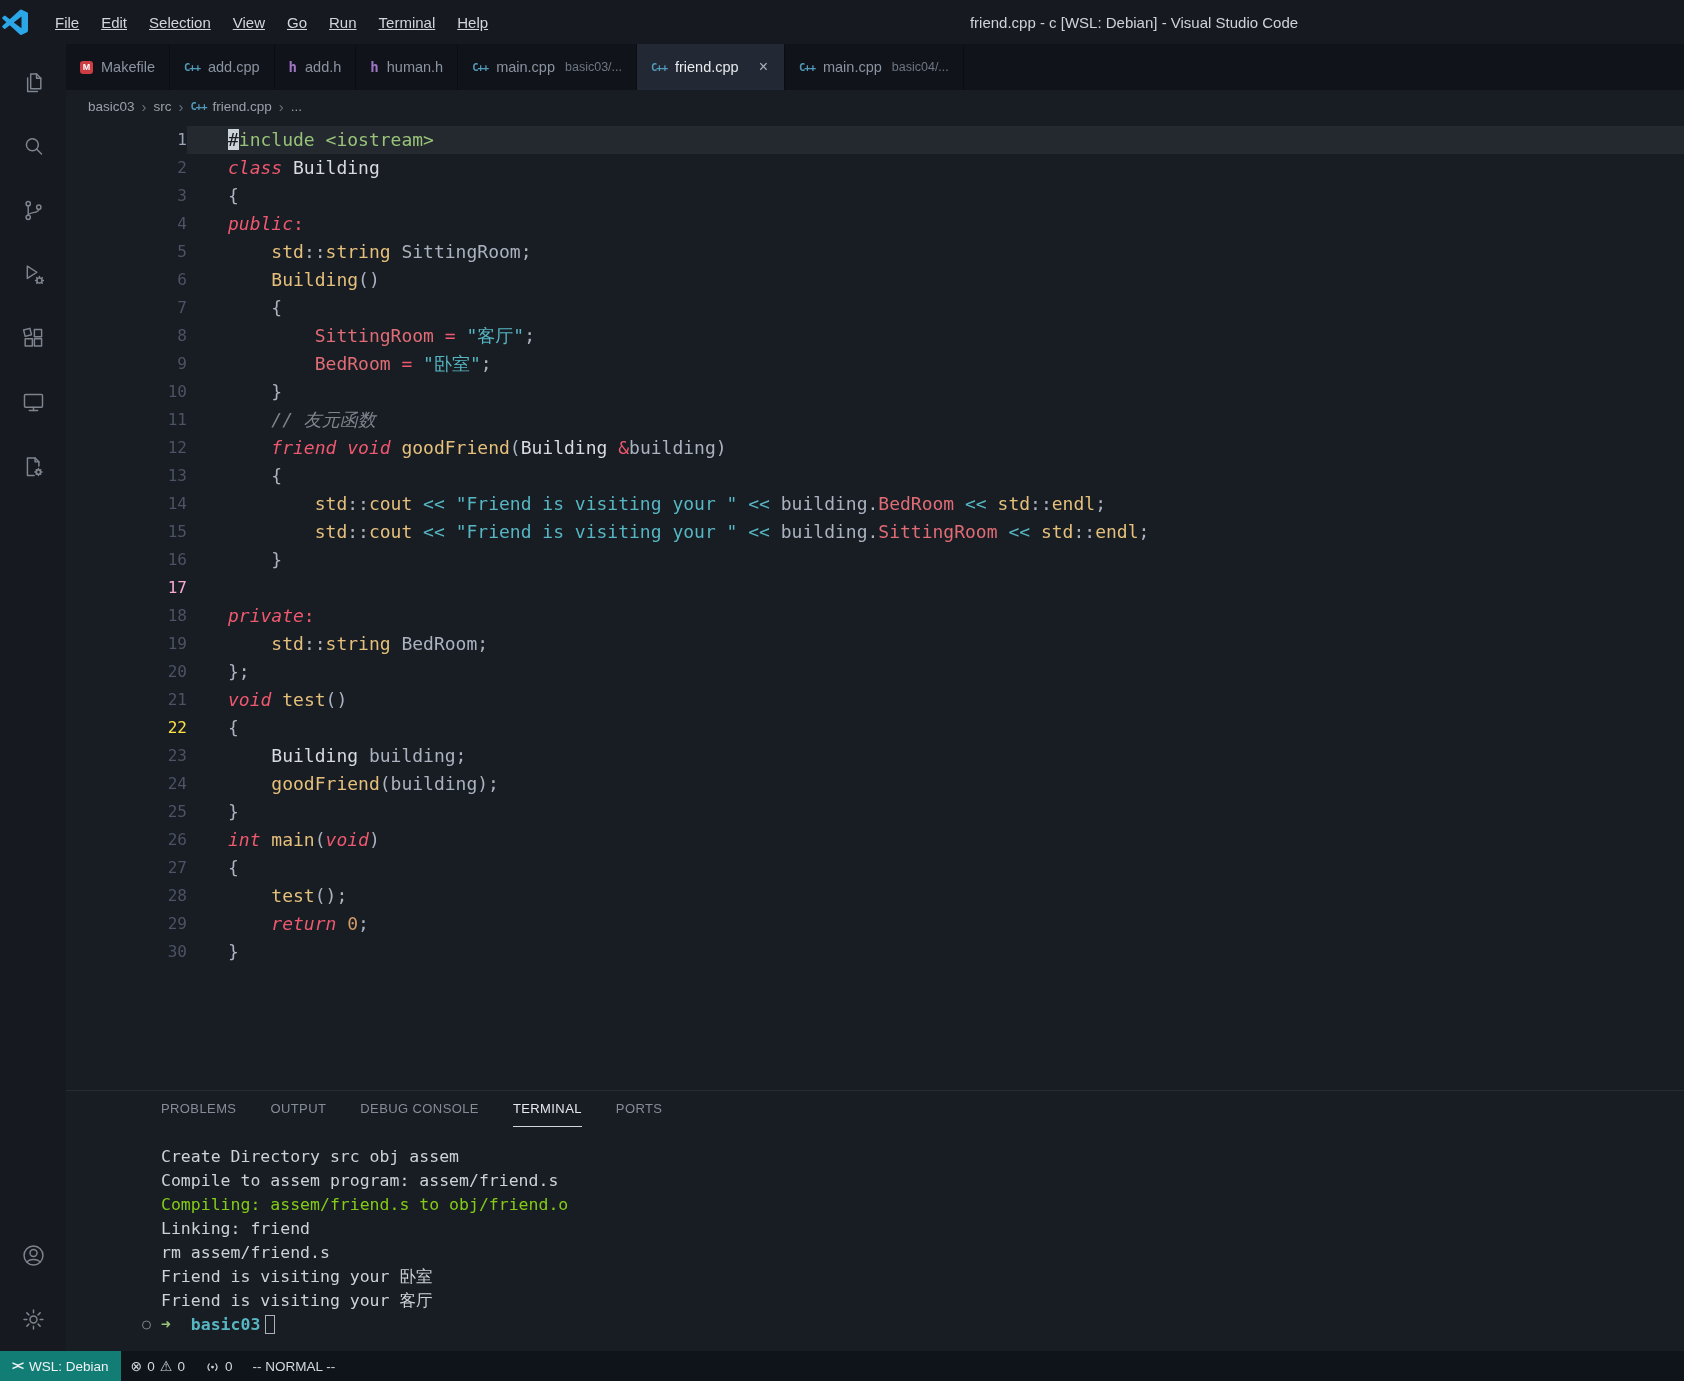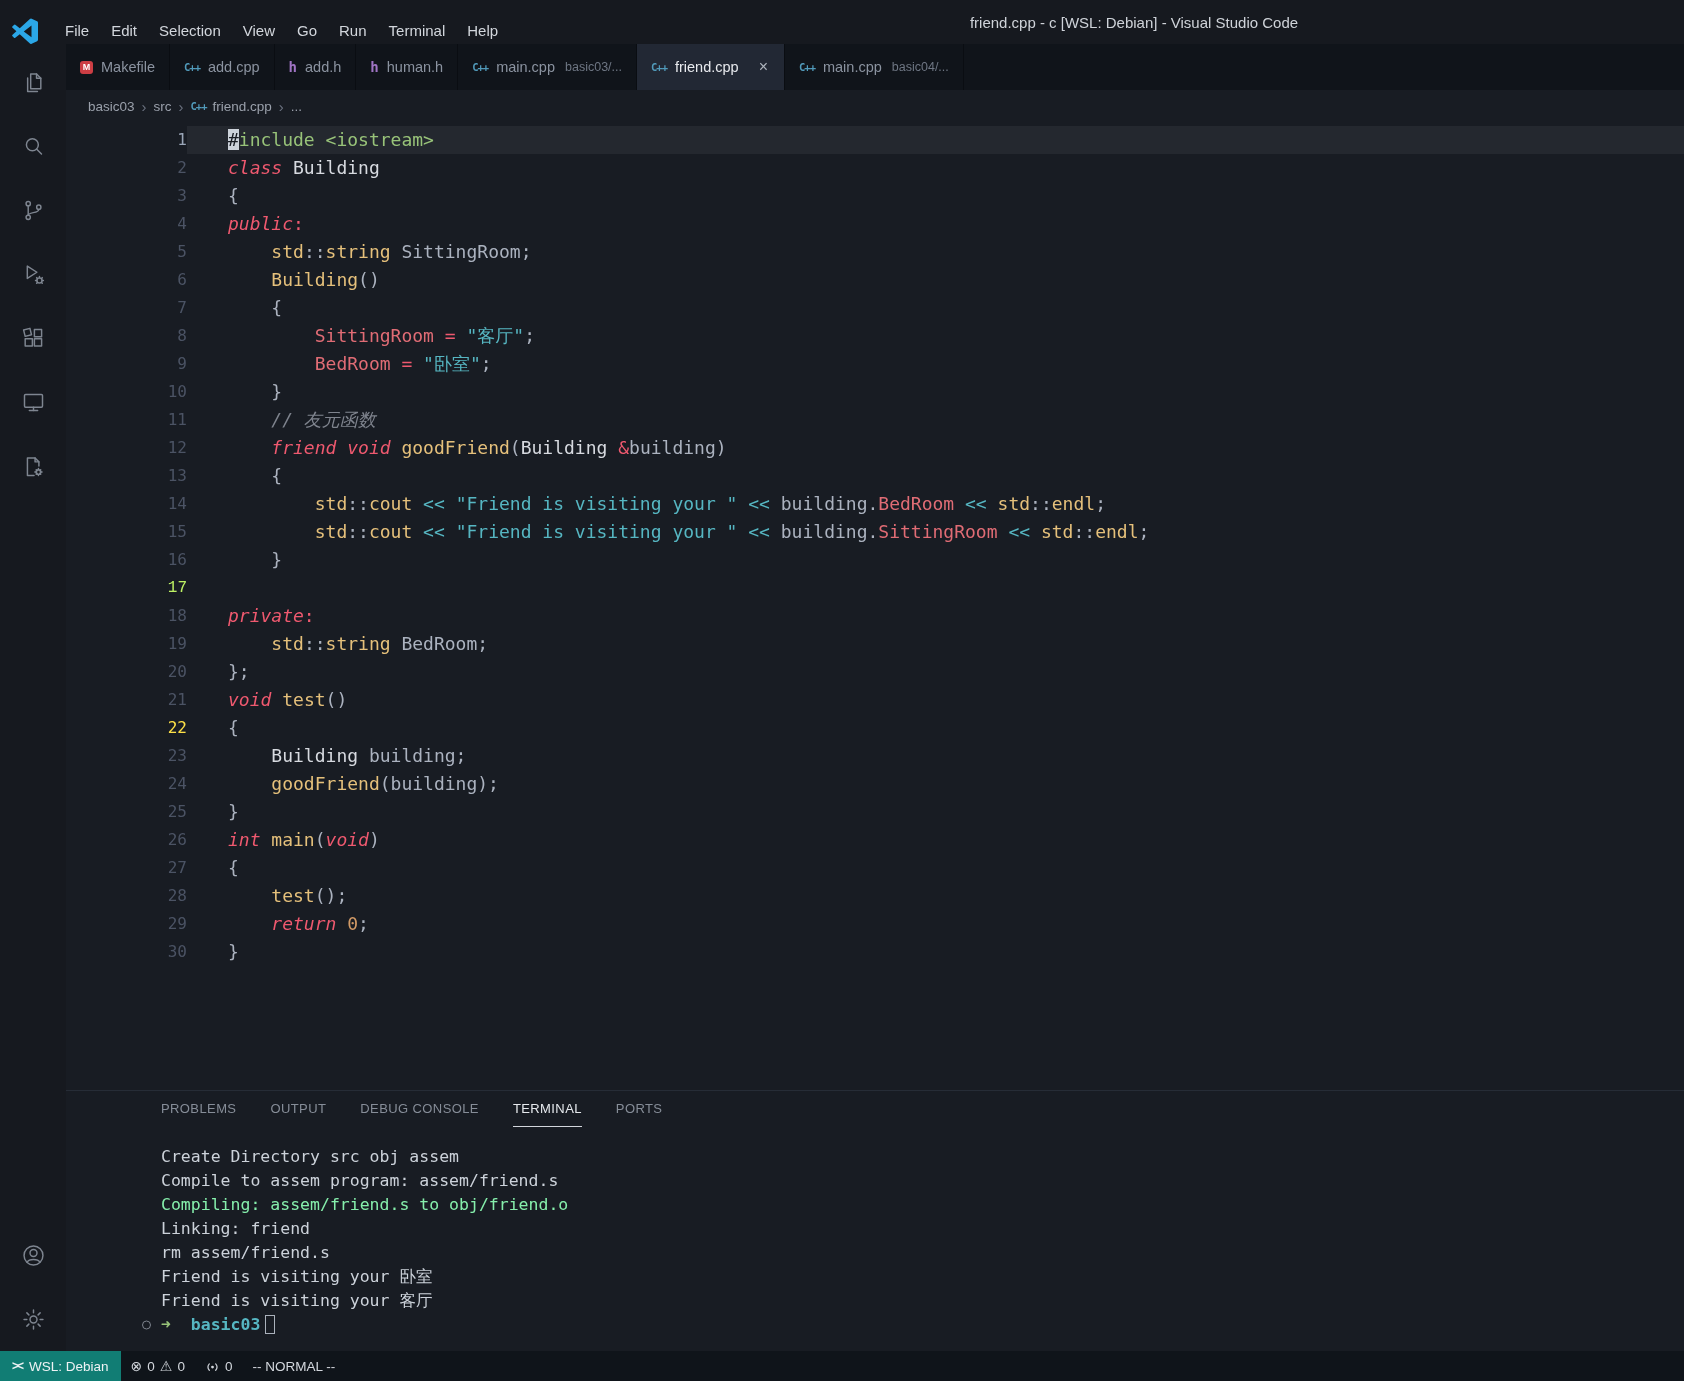--- a/index.html
+++ b/index.html
@@ -2,22 +2,22 @@
 <html><head>
 <meta charset="utf-8">
 <style>
   * { box-sizing: border-box; }
   html,body { margin:0; padding:0; background:#0d1015; }
   body { width:1684px; height:1381px; overflow:hidden;
          font-family:"Liberation Sans","DejaVu Sans",sans-serif; }
   .window { width:1684px; height:1381px; display:flex; flex-direction:column; background:#181c23; }
 
   
-  .titlebar { height:44px; flex:0 0 44px; background:#16191f; display:flex; align-items:flex-end;
-              padding-left:12px; position:relative; color:#d2d6dc; }
+  .titlebar { height:44px; flex:0 0 44px; background:#16191f; display:flex; align-items:center;
+              padding-left:2px; position:relative; color:#d2d6dc;text-decoration:underline; }
   .logo { width:26px; height:26px; margin-right:16px; flex:0 0 auto; }
   .menus { display:flex; }
   .menu-item { padding:5px 11px; font-size:15px; border-radius:5px; cursor:default; }
   .titlebar-title { position:absolute; left:1134px; top:50%; transform:translate(-50%,-50%);
                     font-size:15px; color:#cfd3d9; white-space:nowrap; }
 
   
   .main { flex:1 1 auto; display:flex; min-height:0; }
 
   .activitybar { width:66px; flex:0 0 66px; background:#16191f; display:flex; flex-direction:column;
@@ -240,21 +240,21 @@
           <div class="code-line"><span class="ln" style="color: rgb(75, 83, 100);">7</span><span class="lc"><span style="color: rgb(171, 178, 191);">    {</span></span></div>
           <div class="code-line"><span class="ln" style="color: rgb(75, 83, 100);">8</span><span class="lc"><span style="color: rgb(171, 178, 191);">        </span><span style="color: rgb(224, 108, 117);">SittingRoom</span><span style="color: rgb(171, 178, 191);"> </span><span style="color: rgb(239, 89, 111);">=</span><span style="color: rgb(171, 178, 191);"> </span><span style="color: rgb(86, 182, 194);">"客厅"</span><span style="color: rgb(171, 178, 191);">;</span></span></div>
           <div class="code-line"><span class="ln" style="color: rgb(75, 83, 100);">9</span><span class="lc"><span style="color: rgb(171, 178, 191);">        </span><span style="color: rgb(224, 108, 117);">BedRoom</span><span style="color: rgb(171, 178, 191);"> </span><span style="color: rgb(239, 89, 111);">=</span><span style="color: rgb(171, 178, 191);"> </span><span style="color: rgb(86, 182, 194);">"卧室"</span><span style="color: rgb(171, 178, 191);">;</span></span></div>
           <div class="code-line"><span class="ln" style="color: rgb(75, 83, 100);">10</span><span class="lc"><span style="color: rgb(171, 178, 191);">    }</span></span></div>
           <div class="code-line"><span class="ln" style="color: rgb(75, 83, 100);">11</span><span class="lc"><span style="color: rgb(171, 178, 191);">    </span><span class="i " style="color: rgb(127, 132, 142);">// 友元函数</span></span></div>
           <div class="code-line"><span class="ln" style="color: rgb(75, 83, 100);">12</span><span class="lc"><span style="color: rgb(171, 178, 191);">    </span><span class="i " style="color: rgb(239, 89, 111);">friend</span><span style="color: rgb(171, 178, 191);"> </span><span class="i " style="color: rgb(239, 89, 111);">void</span><span style="color: rgb(171, 178, 191);"> </span><span style="color: rgb(229, 192, 123);">goodFriend</span><span style="color: rgb(171, 178, 191);">(</span><span style="color: rgb(215, 218, 224);">Building</span><span style="color: rgb(171, 178, 191);"> </span><span style="color: rgb(239, 89, 111);">&amp;</span><span style="color: rgb(171, 178, 191);">building</span><span style="color: rgb(171, 178, 191);">)</span></span></div>
           <div class="code-line"><span class="ln" style="color: rgb(75, 83, 100);">13</span><span class="lc"><span style="color: rgb(171, 178, 191);">    {</span></span></div>
           <div class="code-line"><span class="ln" style="color: rgb(75, 83, 100);">14</span><span class="lc"><span style="color: rgb(171, 178, 191);">        </span><span style="color: rgb(229, 192, 123);">std</span><span style="color: rgb(171, 178, 191);">::</span><span style="color: rgb(229, 192, 123);">cout</span><span style="color: rgb(171, 178, 191);"> </span><span style="color: rgb(86, 182, 194);">&lt;&lt;</span><span style="color: rgb(171, 178, 191);"> </span><span style="color: rgb(86, 182, 194);">"Friend is visiting your "</span><span style="color: rgb(171, 178, 191);"> </span><span style="color: rgb(86, 182, 194);">&lt;&lt;</span><span style="color: rgb(171, 178, 191);"> </span><span style="color: rgb(171, 178, 191);">building</span><span style="color: rgb(171, 178, 191);">.</span><span style="color: rgb(224, 108, 117);">BedRoom</span><span style="color: rgb(171, 178, 191);"> </span><span style="color: rgb(86, 182, 194);">&lt;&lt;</span><span style="color: rgb(171, 178, 191);"> </span><span style="color: rgb(229, 192, 123);">std</span><span style="color: rgb(171, 178, 191);">::</span><span style="color: rgb(229, 192, 123);">endl</span><span style="color: rgb(171, 178, 191);">;</span></span></div>
           <div class="code-line"><span class="ln" style="color: rgb(75, 83, 100);">15</span><span class="lc"><span style="color: rgb(171, 178, 191);">        </span><span style="color: rgb(229, 192, 123);">std</span><span style="color: rgb(171, 178, 191);">::</span><span style="color: rgb(229, 192, 123);">cout</span><span style="color: rgb(171, 178, 191);"> </span><span style="color: rgb(86, 182, 194);">&lt;&lt;</span><span style="color: rgb(171, 178, 191);"> </span><span style="color: rgb(86, 182, 194);">"Friend is visiting your "</span><span style="color: rgb(171, 178, 191);"> </span><span style="color: rgb(86, 182, 194);">&lt;&lt;</span><span style="color: rgb(171, 178, 191);"> </span><span style="color: rgb(171, 178, 191);">building</span><span style="color: rgb(171, 178, 191);">.</span><span style="color: rgb(224, 108, 117);">SittingRoom</span><span style="color: rgb(171, 178, 191);"> </span><span style="color: rgb(86, 182, 194);">&lt;&lt;</span><span style="color: rgb(171, 178, 191);"> </span><span style="color: rgb(229, 192, 123);">std</span><span style="color: rgb(171, 178, 191);">::</span><span style="color: rgb(229, 192, 123);">endl</span><span style="color: rgb(171, 178, 191);">;</span></span></div>
           <div class="code-line"><span class="ln" style="color: rgb(75, 83, 100);">16</span><span class="lc"><span style="color: rgb(171, 178, 191);">    }</span></span></div>
-          <div class="code-line"><span class="ln" style="color: #bef264; font-family: Liberation Mono, monospace;">17</span><span class="lc"></span></div>
+          <div class="code-line"><span class="ln" style="color: #f9a8d4;">17</span><span class="lc"></span></div>
           <div class="code-line"><span class="ln" style="color: rgb(75, 83, 100);">18</span><span class="lc"><span class="i " style="color: rgb(239, 89, 111);">private</span><span style="color: rgb(239, 89, 111);">:</span></span></div>
           <div class="code-line"><span class="ln" style="color: rgb(75, 83, 100);">19</span><span class="lc"><span style="color: rgb(171, 178, 191);">    </span><span style="color: rgb(229, 192, 123);">std</span><span style="color: rgb(171, 178, 191);">::</span><span style="color: rgb(229, 192, 123);">string</span><span style="color: rgb(171, 178, 191);"> BedRoom;</span></span></div>
           <div class="code-line"><span class="ln" style="color: rgb(75, 83, 100);">20</span><span class="lc"><span style="color: rgb(171, 178, 191);">};</span></span></div>
           <div class="code-line"><span class="ln" style="color: rgb(75, 83, 100);">21</span><span class="lc"><span class="i " style="color: rgb(239, 89, 111);">void</span><span style="color: rgb(171, 178, 191);"> </span><span style="color: rgb(229, 192, 123);">test</span><span style="color: rgb(171, 178, 191);">()</span></span></div>
           <div class="code-line"><span class="ln" style="color: #fde047;">22</span><span class="lc"><span style="color: rgb(171, 178, 191);">{</span></span></div>
           <div class="code-line"><span class="ln" style="color: rgb(75, 83, 100);">23</span><span class="lc"><span style="color: rgb(171, 178, 191);">    </span><span style="color: rgb(215, 218, 224);">Building</span><span style="color: rgb(171, 178, 191);"> building;</span></span></div>
           <div class="code-line"><span class="ln" style="color: rgb(75, 83, 100);">24</span><span class="lc"><span style="color: rgb(171, 178, 191);">    </span><span style="color: rgb(229, 192, 123);">goodFriend</span><span style="color: rgb(171, 178, 191);">(</span><span style="color: rgb(171, 178, 191);">building</span><span style="color: rgb(171, 178, 191);">);</span></span></div>
           <div class="code-line"><span class="ln" style="color: rgb(75, 83, 100);">25</span><span class="lc"><span style="color: rgb(171, 178, 191);">}</span></span></div>
           <div class="code-line"><span class="ln" style="color: rgb(75, 83, 100);">26</span><span class="lc"><span class="i " style="color: rgb(239, 89, 111);">int</span><span style="color: rgb(171, 178, 191);"> </span><span style="color: rgb(229, 192, 123);">main</span><span style="color: rgb(171, 178, 191);">(</span><span class="i " style="color: rgb(239, 89, 111);">void</span><span style="color: rgb(171, 178, 191);">)</span></span></div>
           <div class="code-line"><span class="ln" style="color: rgb(75, 83, 100);">27</span><span class="lc"><span style="color: rgb(171, 178, 191);">{</span></span></div>
@@ -267,21 +267,21 @@
         <div class="panel-tabs">
             <span class="ptab">PROBLEMS</span>
             <span class="ptab">OUTPUT</span>
             <span class="ptab">DEBUG CONSOLE</span>
             <span class="ptab active">TERMINAL</span>
             <span class="ptab">PORTS</span>
           </div>
         <div class="terminal">
             <div class="term-line"><span style="color: rgb(204, 210, 218);">Create Directory src obj assem</span></div>
             <div class="term-line"><span style="color: rgb(204, 210, 218);">Compile to assem program: assem/friend.s</span></div>
-            <div class="term-line"><span style="color: #86efac;">Compiling: assem/friend.s to obj/friend.o</span></div>
+            <div class="term-line"><span style="color: #84cc16;">Compiling: assem/friend.s to obj/friend.o</span></div>
             <div class="term-line"><span style="color: rgb(204, 210, 218);">Linking: friend</span></div>
             <div class="term-line"><span style="color: rgb(204, 210, 218);">rm assem/friend.s</span></div>
             <div class="term-line"><span style="color: rgb(204, 210, 218);">Friend is visiting your 卧室</span></div>
             <div class="term-line"><span style="color: rgb(204, 210, 218);">Friend is visiting your 客厅</span></div>
             <div class="term-line"><span class="deco hollow"></span><span class="b " style="color: rgb(152, 195, 121);">➜</span><span style="color: rgb(204, 210, 218);">  </span><span class="b " style="color: rgb(86, 182, 194);">basic03</span><span class="term-cursor"></span></div>
           </div>
       </div>
 
     </div>
   </div>

